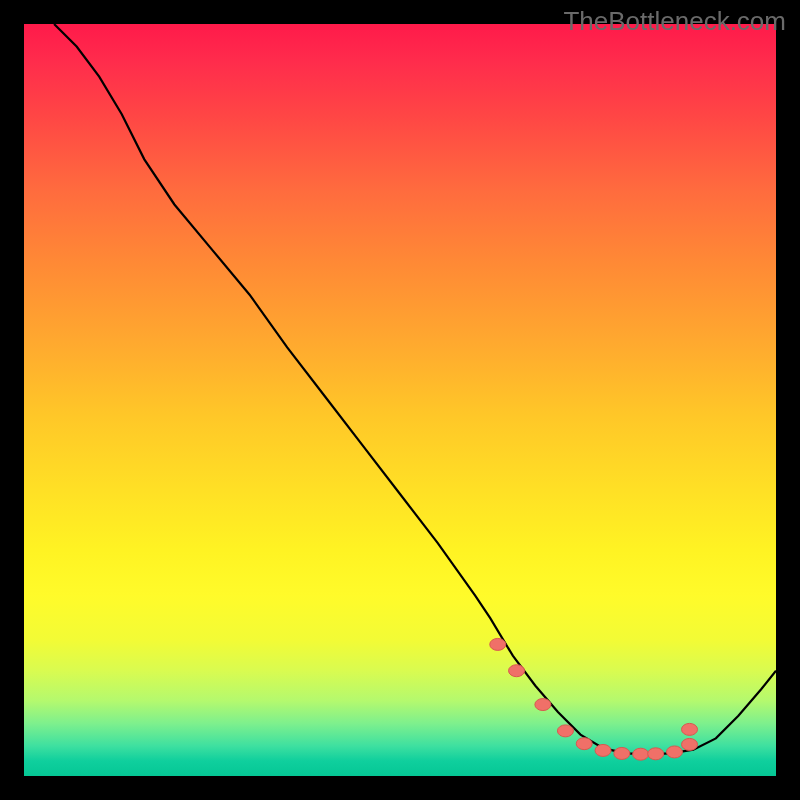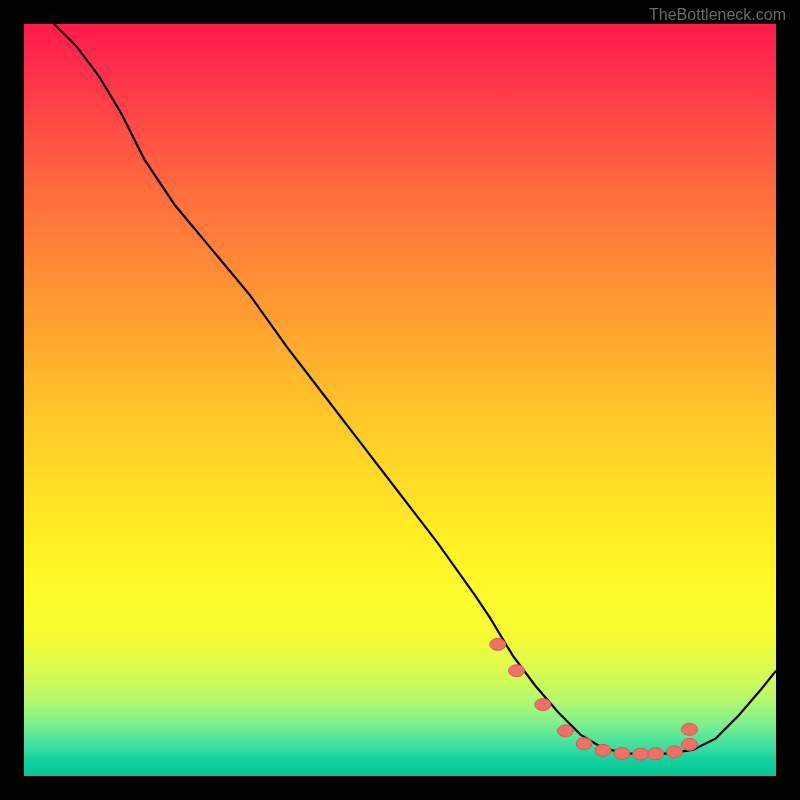--- a/index.html
+++ b/index.html
@@ -8,21 +8,21 @@
     height: 800px;
     background: #000;
     position: relative;
     font-family: Arial, sans-serif;
   }
   .watermark {
     position: absolute;
     top: 6px;
     right: 14px;
     color: #6a6a6a;
-    font-size: 16px;
+    font-size: 26px;
     font-weight: 400;
     z-index: 10;
   }
   .plot-area {
     position: absolute;
     left: 24px;
     top: 24px;
     width: 752px;
     height: 752px;
     overflow: hidden;

